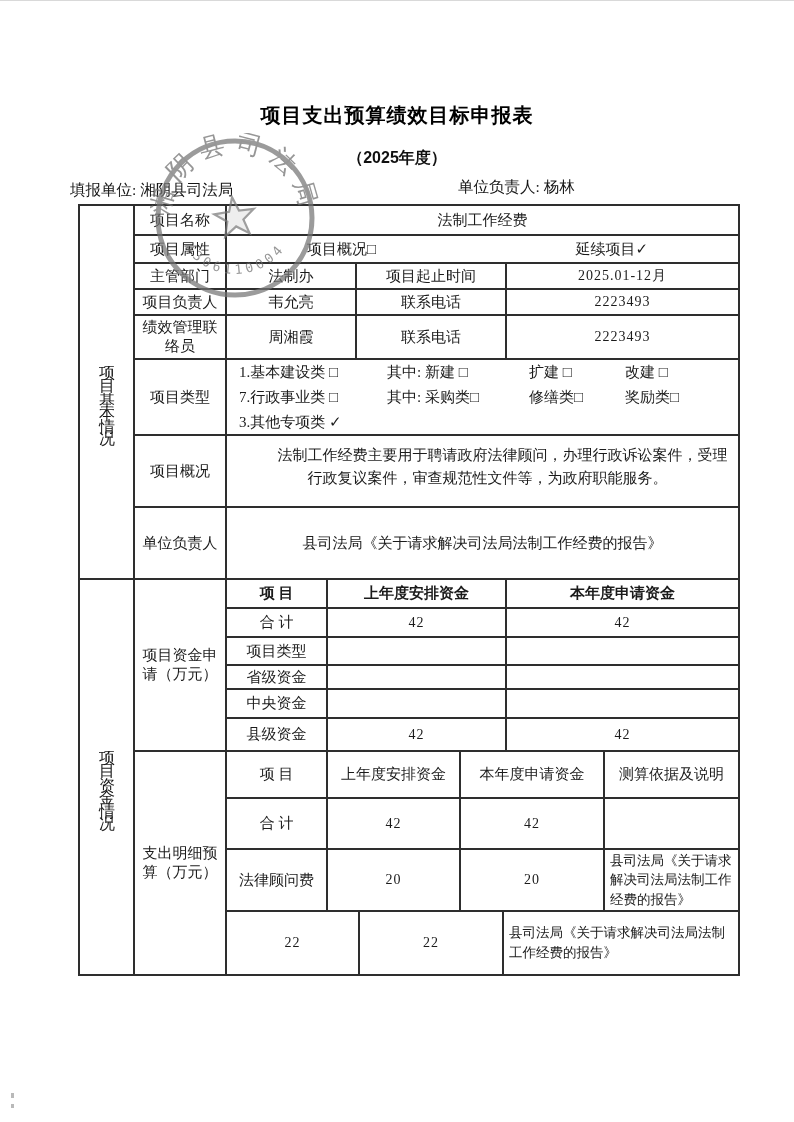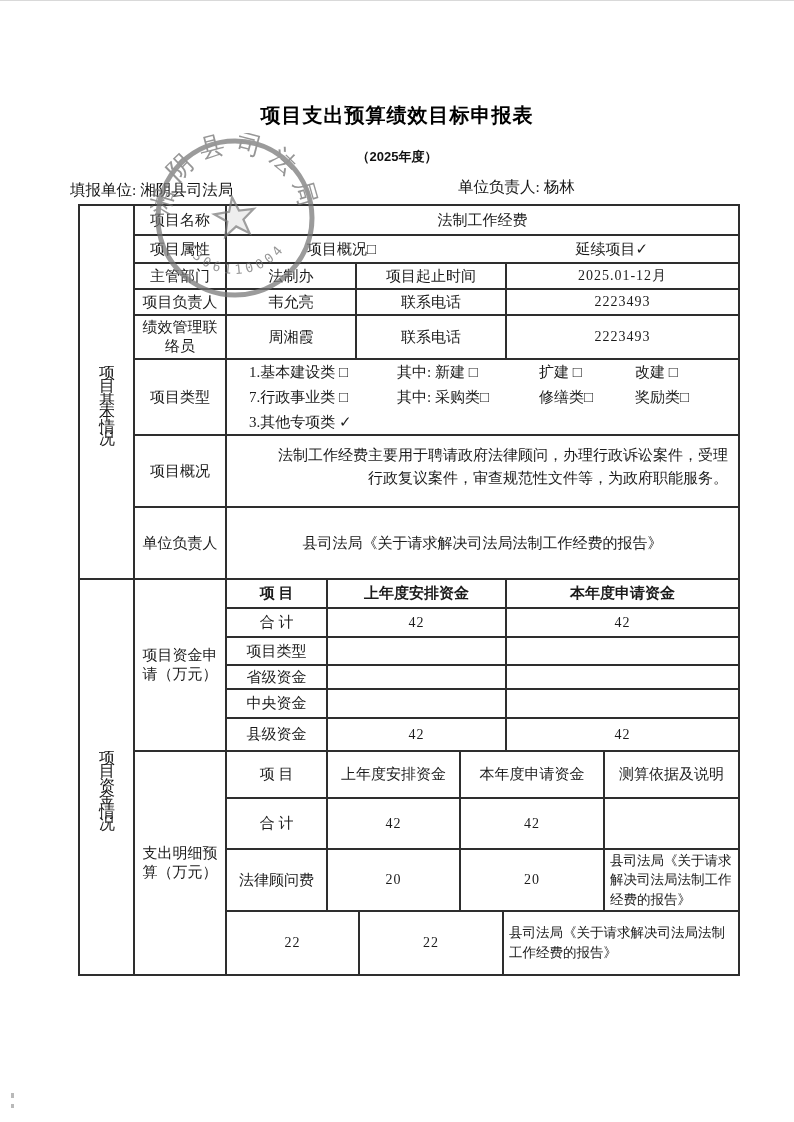--- a/index.html
+++ b/index.html
@@ -5,21 +5,21 @@
   html,body{margin:0;padding:0;background:#ffffff;}
   body{width:794px;height:1122px;position:relative;overflow:hidden;
        font-family:"Liberation Serif","DejaVu Serif",serif;color:#1b1b1b;}
   .topline{position:absolute;top:0;left:0;width:794px;height:1px;background:#d9d9d9;}
   .speck{position:absolute;background:#b9b9b9;}
   .title{position:absolute;top:102px;left:0;width:794px;text-align:center;
          font-family:"Liberation Sans","DejaVu Sans",sans-serif;
          font-weight:800;font-size:20px;letter-spacing:1px;color:#000;}
   .subtitle{position:absolute;top:148px;left:0;width:794px;text-align:center;
             font-family:"Liberation Sans","DejaVu Sans",sans-serif;
-            font-weight:700;font-size:13px;color:#111;}
+            font-weight:700;font-size:16px;color:#111;}
   .meta{position:absolute;top:180px;left:0;width:794px;font-size:15.5px;color:#151515;}
   .meta .left{position:absolute;left:70px;top:0;}
   .meta .right{position:absolute;left:458px;top:-3px;}
 
   .tbl{position:absolute;left:78px;top:204px;width:662px;height:772px;
        border:2px solid #2e2e2e;box-sizing:border-box;
        display:flex;flex-direction:column;font-size:15px;}
   .sec{display:flex;box-sizing:border-box;}
   .sec1{height:374px;border-bottom:2px solid #2e2e2e;}
   .sec2{flex:1;}
@@ -35,24 +35,24 @@
       text-align:center;padding:1px 4px;min-width:0;line-height:1.25;}
   .tr > .td:last-child{border-right:none;}
   .lbl{width:92px;flex:0 0 92px;}
   .w130{width:130px;flex:0 0 130px;}
   .w150{width:150px;flex:0 0 150px;}
   .fill{flex:1;}
   .num{font-size:14px;letter-spacing:1px;}
   .attr-cell{justify-content:flex-start;}
   .attr-new{margin-left:76px;}
   .attr-cont{margin-left:auto;margin-right:86px;}
-  .type-cell{flex-direction:column;align-items:stretch;justify-content:center;padding:4px 22px;}
+  .type-cell{flex-direction:column;align-items:stretch;justify-content:center;padding:4px 12px;}
   .type-line{display:flex;line-height:25px;text-align:left;}
   .tc1{flex:0 0 148px;} .tc2{flex:0 0 142px;} .tc3{flex:0 0 96px;} .tc4{flex:1;}
-  .para{display:block;text-align:right;text-indent:2em;
+  .para{display:block;text-align:center;text-indent:2em;
         padding:8px 10px 4px 20px;font-size:15px;line-height:23px;}
   .fund-block{display:flex;box-sizing:border-box;border-bottom:2px solid #2e2e2e;min-height:0;}
   .sec-body > .fund-block:last-child{border-bottom:none;}
   .blockA{height:172px;} .blockB{flex:1;}
   .fund-rows{flex:1;display:flex;flex-direction:column;min-width:0;}
   .ca1{width:101px;flex:0 0 101px;} .ca2{width:179px;flex:0 0 179px;}
   .cb1{width:101px;flex:0 0 101px;} .cb2{width:133px;flex:0 0 133px;} .cb3{width:144px;flex:0 0 144px;}
   .bold{font-weight:700;}
   .basis{justify-content:flex-start;text-align:left;font-size:13.5px;
          line-height:1.45;padding:2px 5px;}

